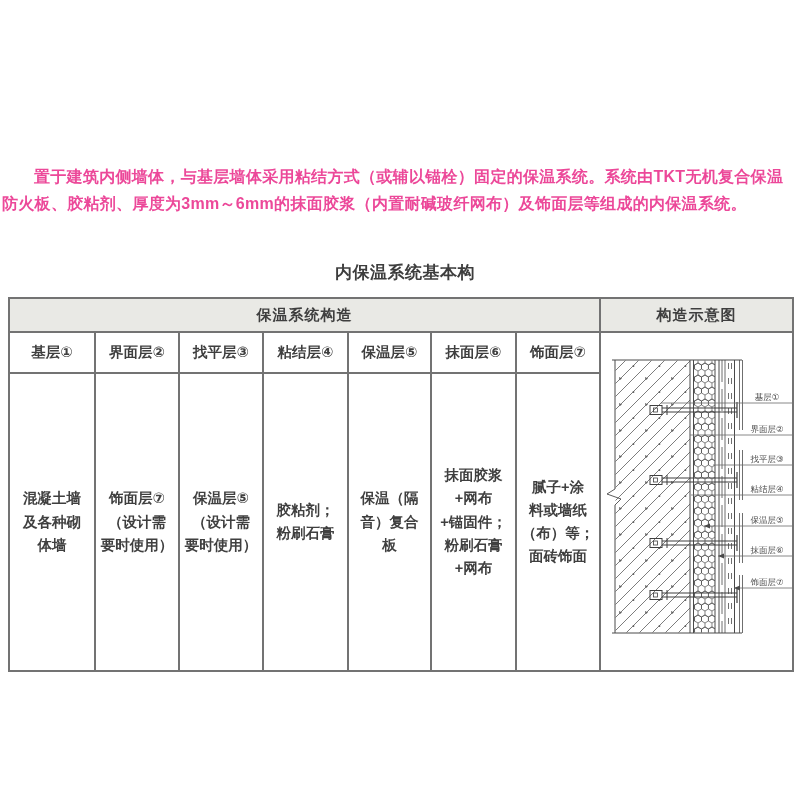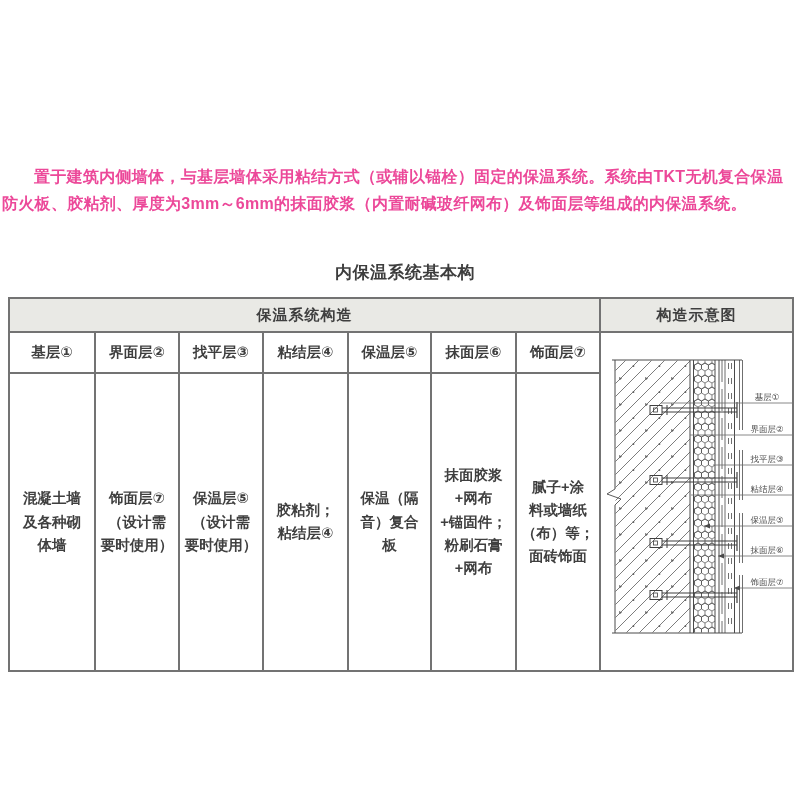--- a/index.html
+++ b/index.html
@@ -183,21 +183,21 @@
     <td>混凝土墙
 及各种砌
 体墙</td>
     <td>饰面层⑦
 （设计需
 要时使用）</td>
     <td>保温层⑤
 （设计需
 要时使用）</td>
     <td>胶粘剂；
-粘结层④</td>
+粉刷石膏</td>
     <td>保温（隔
 音）复合
 板</td>
     <td>抹面胶浆
 +网布
 +锚固件；
 粉刷石膏
 +网布</td>
     <td>腻子+涂
 料或墙纸

